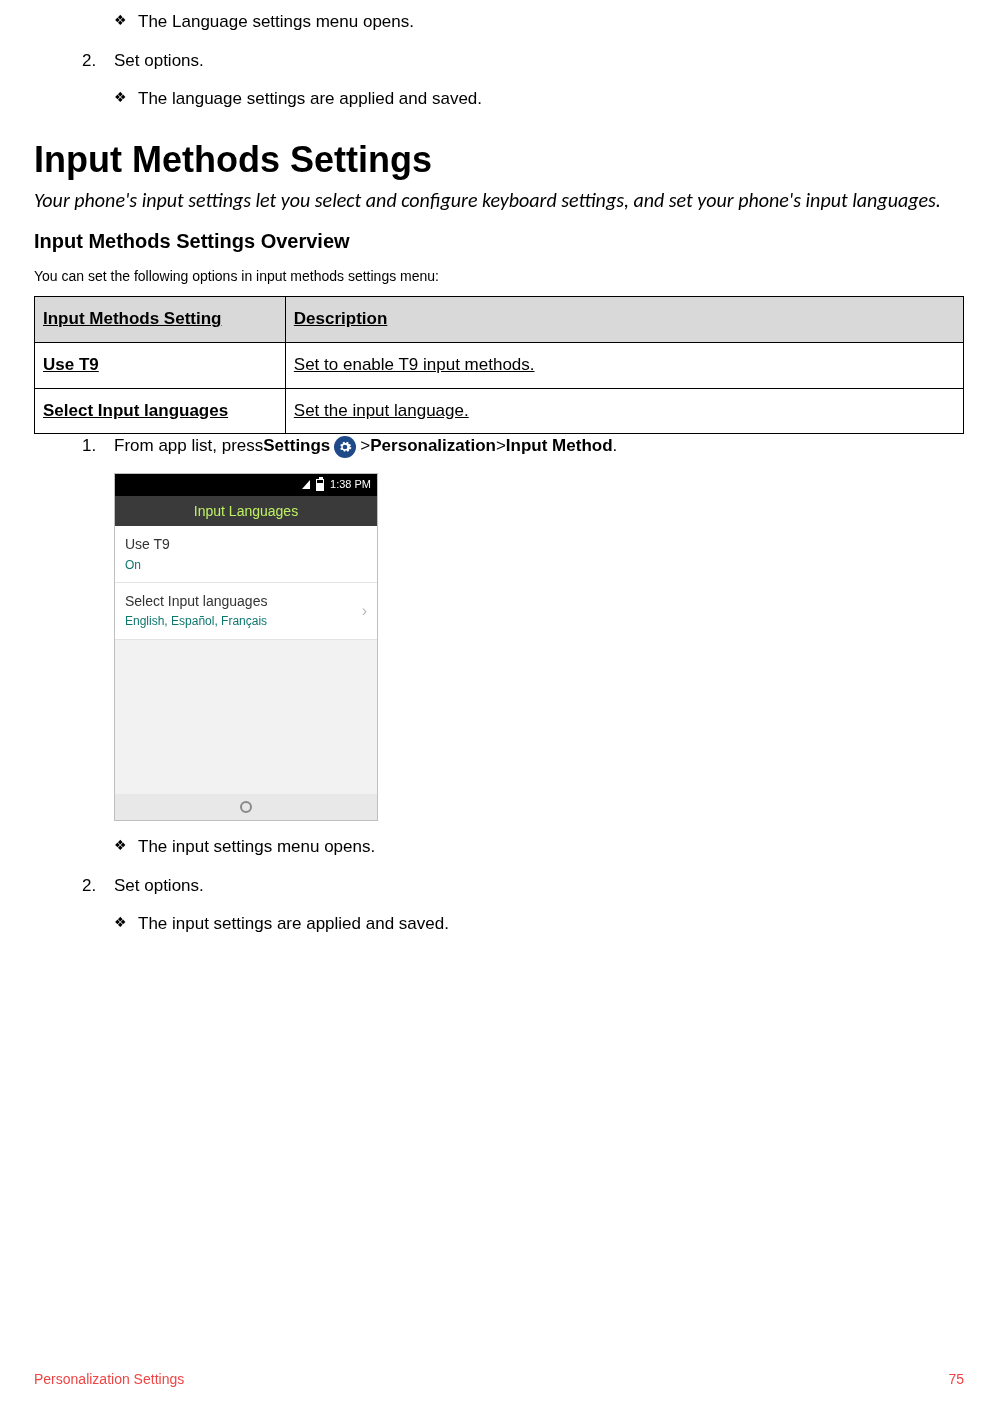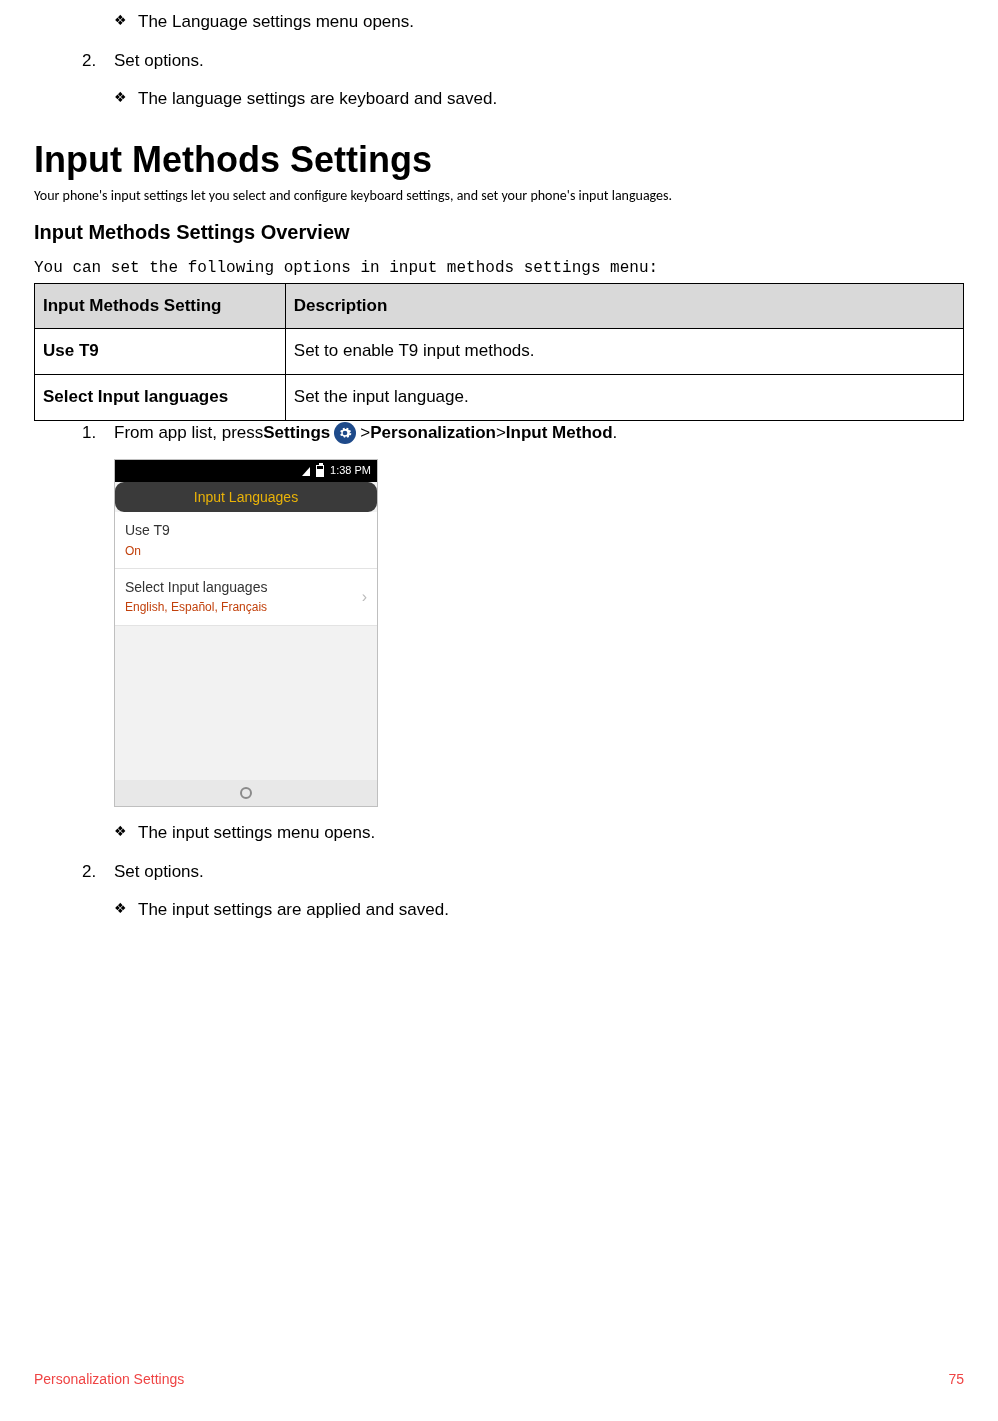--- a/index.html
+++ b/index.html
@@ -27,37 +27,39 @@
     margin: 14px 0 14px 48px;
   }
   .num-row .num { flex: 0 0 32px; }
   h1.main {
     font-size: 36px;
     font-weight: bold;
     margin: 22px 0 0 0;
   }
   p.intro {
     font-family: Calibri, Arial, sans-serif;
-    font-size: 14px;
+    font-size: 20px;
     margin: 0 0 12px 0;
     text-align: justify;
+    font-style: italic;
   }
   h2.sub {
     font-size: 20px;
     font-weight: bold;
     margin: 6px 0 10px 0;
   }
   p.lead {
-    font-family: Liberation Mono, monospace;
-    font-size: 16px;
-    margin: 0 0 2px 0;
+    font-family: Liberation Sans, sans-serif;
+    font-size: 14px;
+    margin: 0 0 10px 0;
   }
   table.settings {
     width: 100%;
     border-collapse: collapse;
+    text-decoration: underline;
   }
   table.settings th, table.settings td {
     border: 1px solid #000;
     padding: 10px 8px;
     text-align: left;
     font-size: 17px;
   }
   table.settings th {
     background: #d9d9d9;
     font-weight: bold;
@@ -118,33 +120,32 @@
   }
   .phone .statusbar .batt::before {
     content: ""; position: absolute; top: -3px; left: 2px;
     width: 4px; height: 2px; background: #fff;
   }
   .phone .statusbar .batt::after {
     content: ""; position: absolute; bottom: 0; left: 0; right: 0;
     height: 7px; background: #fff;
   }
   .phone .titlebar {
-    background: #3a3a3a; color: #eab308;
+    background: #3a3a3a; color: #bef264;
     text-align: center; padding: 5px 0;
     font-size: 14px;
-    border-radius: 9px;
   }
   .phone .row {
     background: #fff;
     border-bottom: 1px solid #e3e3e3;
     padding: 8px 10px;
     position: relative;
   }
   .phone .row .t { color: #333; font-size: 14px; }
-  .phone .row .s { color: #c2410c; font-size: 12px; margin-top: 2px; }
+  .phone .row .s { color: #0f766e; font-size: 12px; margin-top: 2px; }
   .phone .row .chev {
     position: absolute; right: 10px; top: 50%; transform: translateY(-50%);
     color: #bbb; font-size: 16px;
   }
   .phone .navbar {
     position: absolute; bottom: 0; left: 0; right: 0;
     height: 26px; background: #e8e8e8;
     display: flex; align-items: center; justify-content: center;
   }
   .phone .navbar .circ {
@@ -169,21 +170,21 @@
     <span>The Language settings menu opens.</span>
   </div>
 
   <div class="num-row">
     <span class="num">2.</span>
     <span>Set options.</span>
   </div>
 
   <div class="bullet-row">
     <span class="sym">❖</span>
-    <span>The language settings are keyboard and saved.</span>
+    <span>The language settings are applied and saved.</span>
   </div>
 
   <h1 class="main">Input Methods Settings</h1>
 
   <p class="intro">Your phone's input settings let you select and configure keyboard settings, and set your phone's input languages.</p>
 
   <h2 class="sub">Input Methods Settings Overview</h2>
 
   <p class="lead">You can set the following options in input methods settings menu:</p>
 

